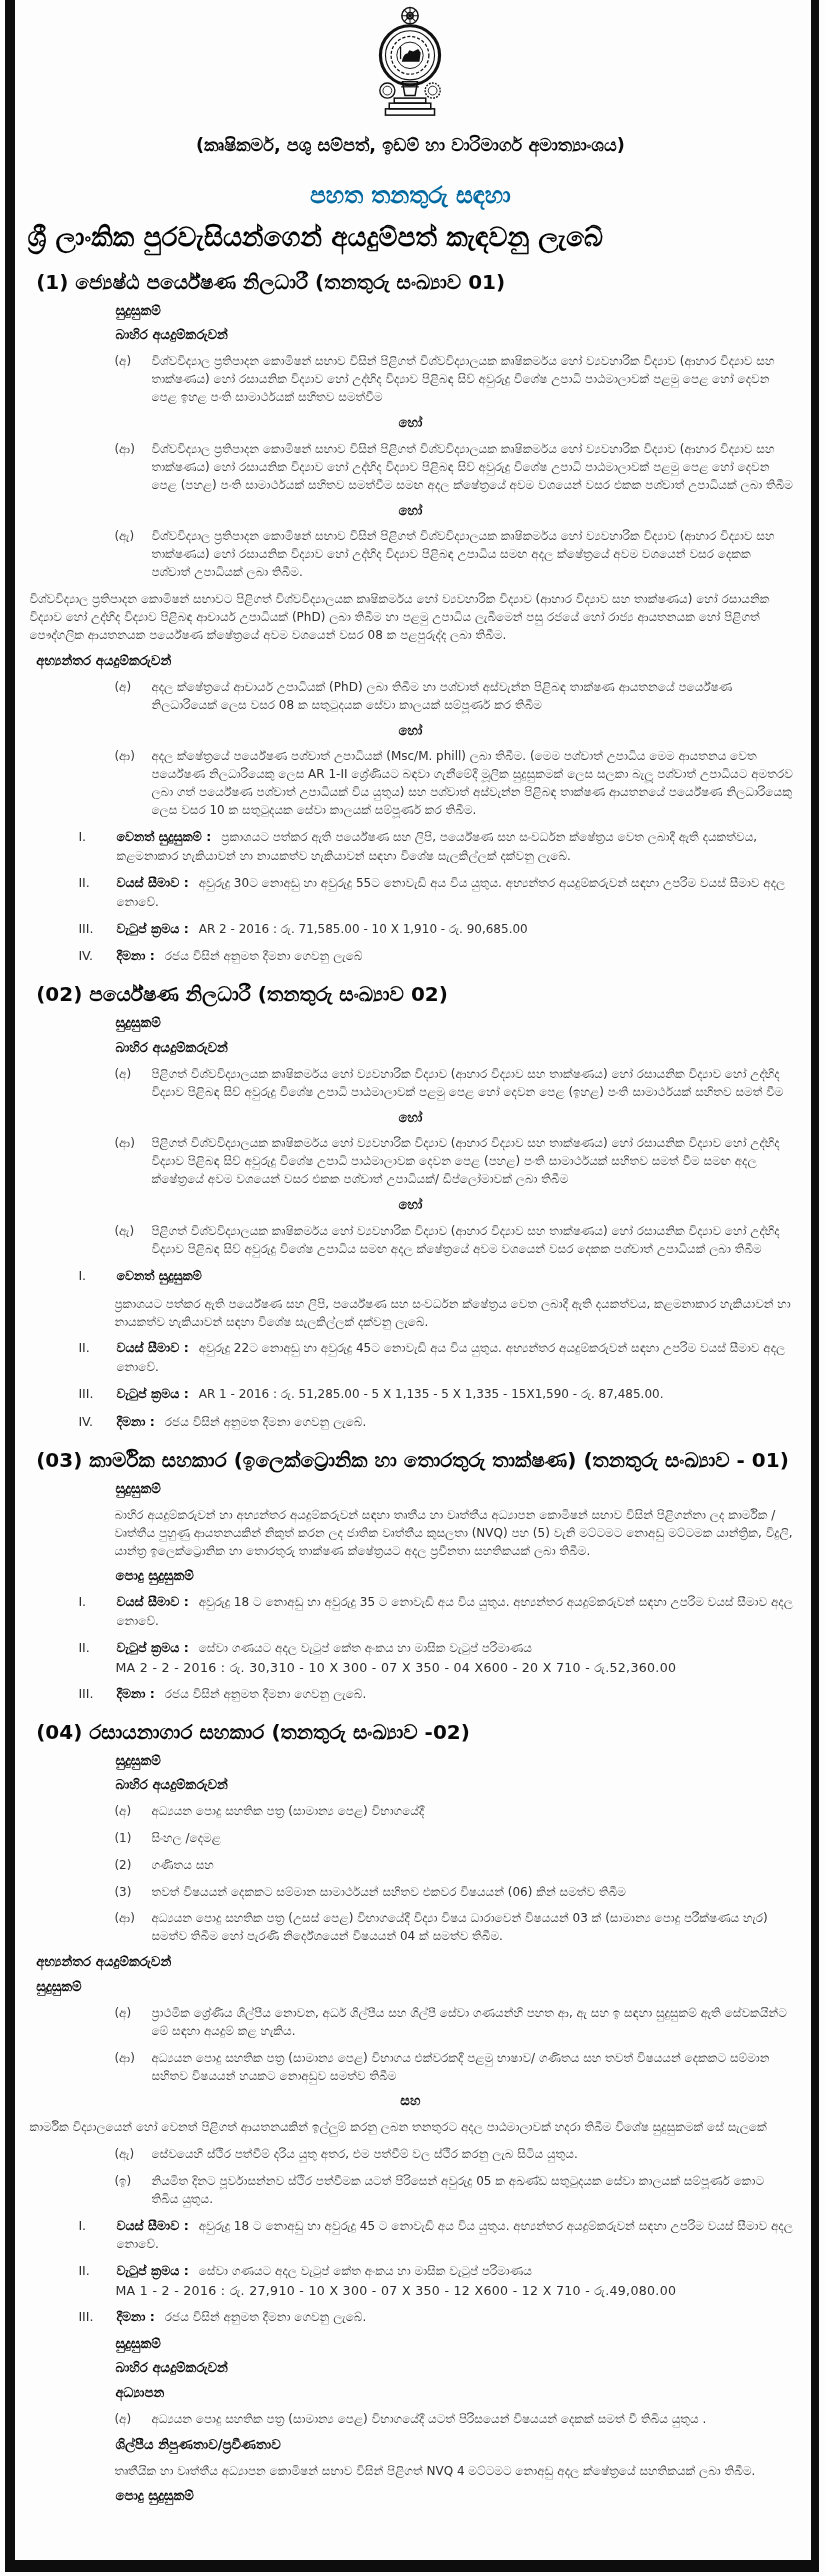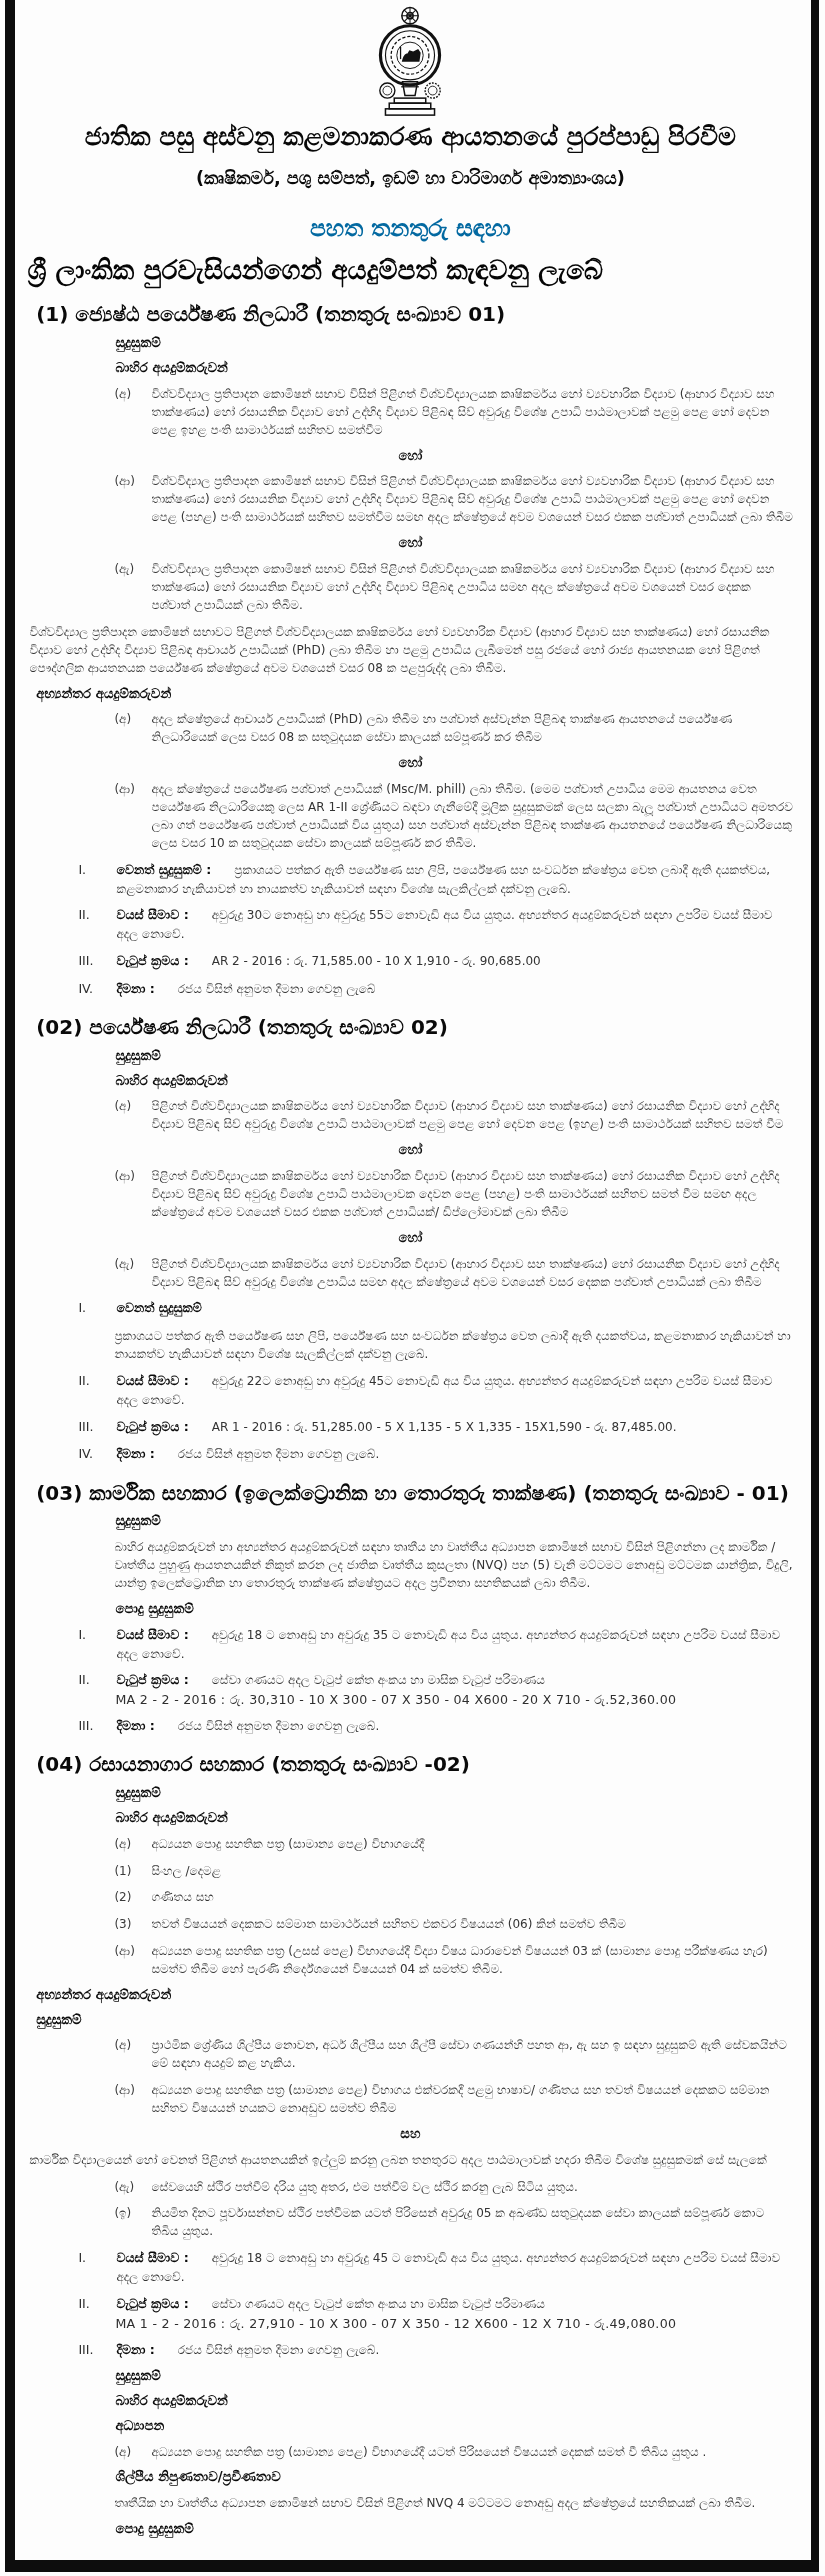--- a/index.html
+++ b/index.html
@@ -35,21 +35,21 @@
   .subhead { font-weight:bold; font-size:13.3px; color:#0c0c0c; margin:8.8px 0 2.5px 88px; }
   .lpara { display:flex; margin:8.8px 0 0 87px; font-size:12px; line-height:1.5; color:#333; }
   .lpara .lbl { flex:none; width:37px; color:#3a3a3a; }
   .lpara .txt { flex:1; }
   .plainpara { margin:8.8px 0 0 87px; font-size:12px; line-height:1.5; color:#333; }
   .plainpara.wide { margin-left:2px; }
   .center-sep { text-align:center; font-weight:bold; font-size:13.3px; color:#111; margin:8.8px 0 2.5px 0; }
   .roman { display:flex; margin:8.8px 0 0 51px; font-size:12px; line-height:1.5; color:#333; }
   .roman .rn { flex:none; width:38px; font-size:12.6px; color:#2e2e2e; }
   .roman .rbody { flex:1; }
-  .blabel { font-weight:bold; font-size:12.6px; color:#0b0b0b; margin-right:23px; }
+  .blabel { font-weight:bold; font-size:12.6px; color:#0b0b0b; margin-right:10px; }
   .salary-line { margin:2px 0 0 88px; font-size:12.6px; color:#2e2e2e; letter-spacing:0.3px; }
   .emblem-svg { display:inline-block; }
 </style>
 </head>
 <body>
 
 <div class="page">
   <div class="frame"></div>
   <div class="content">
 
@@ -70,21 +70,20 @@
           <circle cx="99" cy="136" r="12" stroke-width="2.2" stroke-dasharray="3 2"></circle>
           <circle cx="99" cy="136" r="7" stroke-width="1.4"></circle>
           <path d="M51 122h24l-4 22h-16z" stroke-width="2.4"></path>
           <path d="M49 130h28" stroke-width="2"></path>
           <rect x="38" y="148" width="50" height="8" stroke-width="2.4"></rect>
           <rect x="30" y="156" width="66" height="9" stroke-width="2.4"></rect>
           <rect x="24" y="165" width="78" height="10" stroke-width="2.4"></rect>
         </g>
       </svg>
     </div>
-    <div class="title1">ජාතික පසු අස්වනු කළමනාකරණ ආයතනයේ  පුරප්පාඩු පිරවීම</div>
     <div class="ministry">(කෘෂිකර්ම, පශු සම්පත්, ඉඩම් හා වාරිමාර්ග අමාත්‍යාංශය)</div>
     <div class="sub1">පහත තනතුරු සඳහා</div>
     <div class="sub2">ශ්‍රී ලාංකික පුරවැසියන්ගෙන් අයදුම්පත් කැඳවනු ලැබේ</div>
 
     <div class="sec-heading">(1) ජ්‍යෙෂ්ඨ පර්යේෂණ නිලධාරී (තනතුරු සංඛ්‍යාව 01)</div>
     <div class="subhead">සුදුසුකම්</div>
     <div class="subhead">බාහිර අයදුම්කරුවන්</div>
     <div class="lpara">
       <span class="lbl">(අ)</span>
       <span class="txt">විශ්වවිද්‍යාල ප්‍රතිපාදන කොමිෂන් සභාව විසින් පිළිගත් විශ්වවිද්‍යාලයක කෘෂිකර්මය හෝ ව්‍යවහාරික විද්‍යාව (ආහාර විද්‍යාව සහ තාක්ෂණය) හෝ රසායනික විද්‍යාව හෝ උද්භිද විද්‍යාව පිළිබඳ සිව් අවුරුදු විශේෂ උපාධි පාඨමාලාවක් පළමු පෙළ හෝ දෙවන පෙළ ඉහළ පංති සාමාර්ථයක් සහිතව සමත්වීම</span>

